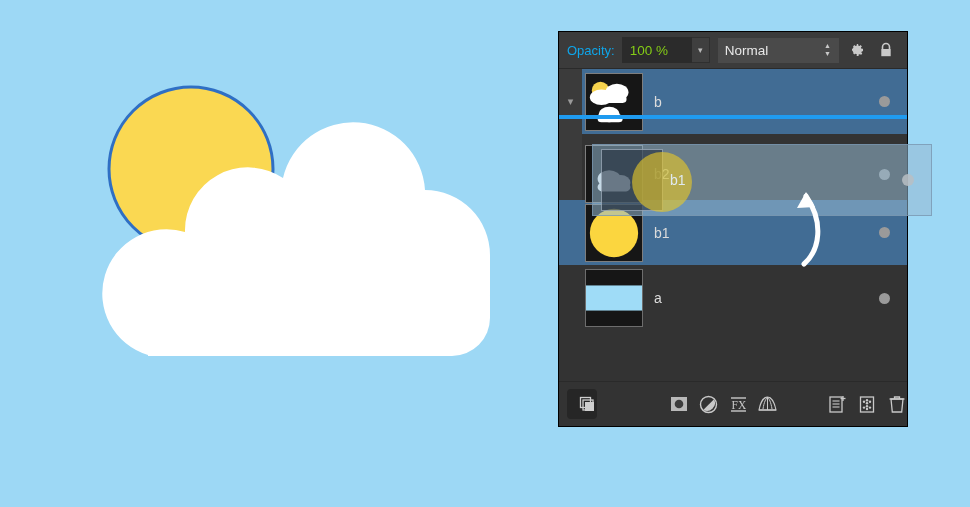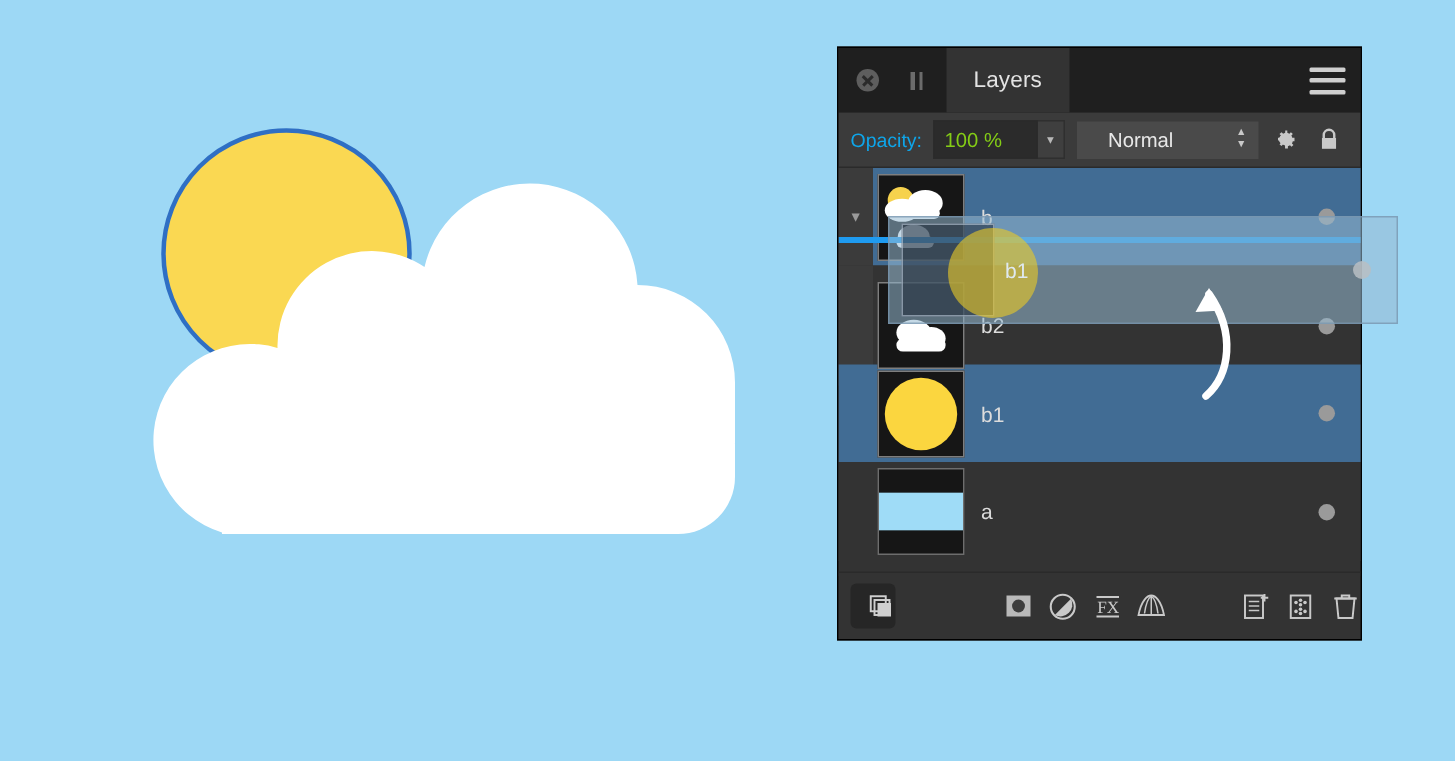--- a/index.html
+++ b/index.html
@@ -121,21 +121,21 @@
     color: #b9b9b9; font-size: 9px;
     border: 1px solid #2f2f2f;
     border-left: none;
   }
   .blend-select {
     flex: 1;
     margin-left: 8px;
     height: 25px;
     background: #4a4a4a;
     display: flex; align-items: center;
-    padding: 0 21px;
+    padding: 0 7px;
     color: #e8e8e8;
     font-size: 13.5px;
     position: relative;
   }
   .blend-arrows {
     position: absolute; right: 8px; top: 50%;
     transform: translateY(-50%);
     display: flex; flex-direction: column; gap: 2px;
     color: #c9c9c9; font-size: 7px; line-height: 6px;
   }
@@ -321,39 +321,20 @@
            L 490 255
            A 65 65 0 0 0 425 190
            A 72 72 0 0 0 283 178
            A 63 63 0 0 0 185 232
            A 62 62 0 0 0 148 355 Z"></path>
   <path fill="#ffffff" d="M 148 296 L 490 296 L 490 318 A 38 38 0 0 1 452 356 L 148 356 Z"></path>
 </svg>
 
 <div id="layers-panel">
 
-  <div class="panel-titlebar">
-    <div class="tb-icon">
-      <span class="close-circle"></span>
-    </div>
-    <div class="tb-icon">
-      <span class="grip-icon">
-          <i></i>
-          <i></i>
-        </span>
-    </div>
-    <div class="tab-layers">
-      <span>Layers</span>
-    </div>
-    <div class="hamburger">
-      <i></i>
-        <i></i>
-        <i></i>
-    </div>
-  </div>
 
   <div class="opacity-row">
     <span class="opacity-label">Opacity:</span>
     <span class="opacity-field">100 %</span>
     <span class="opacity-stepper">▾</span>
     <span class="blend-select">
       <span>Normal</span>
       <span class="blend-arrows">
         <span>▲</span>
           <span>▼</span>

